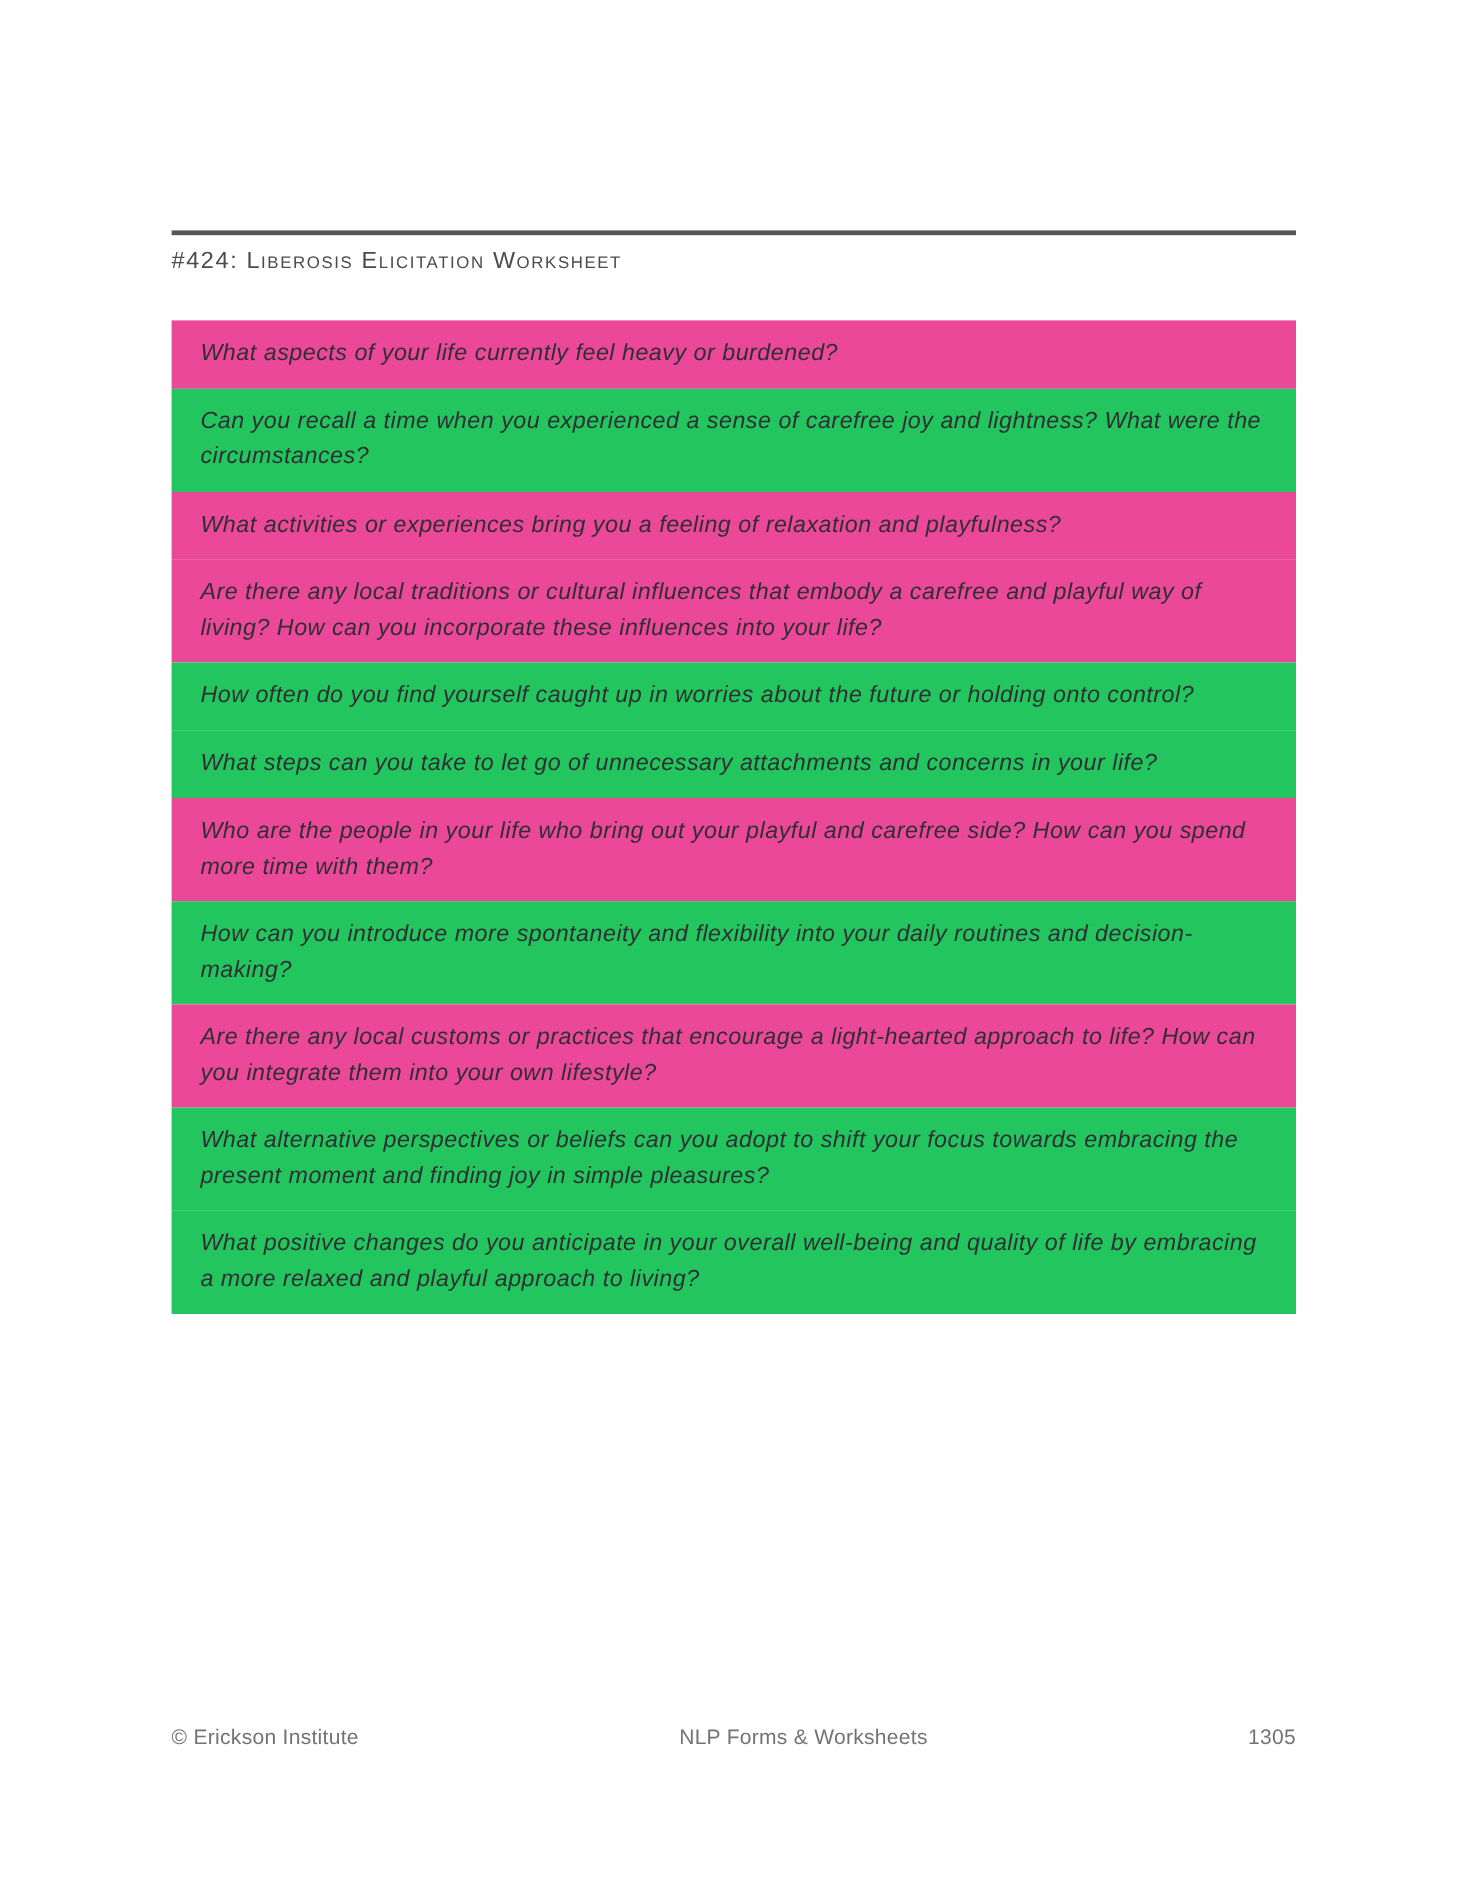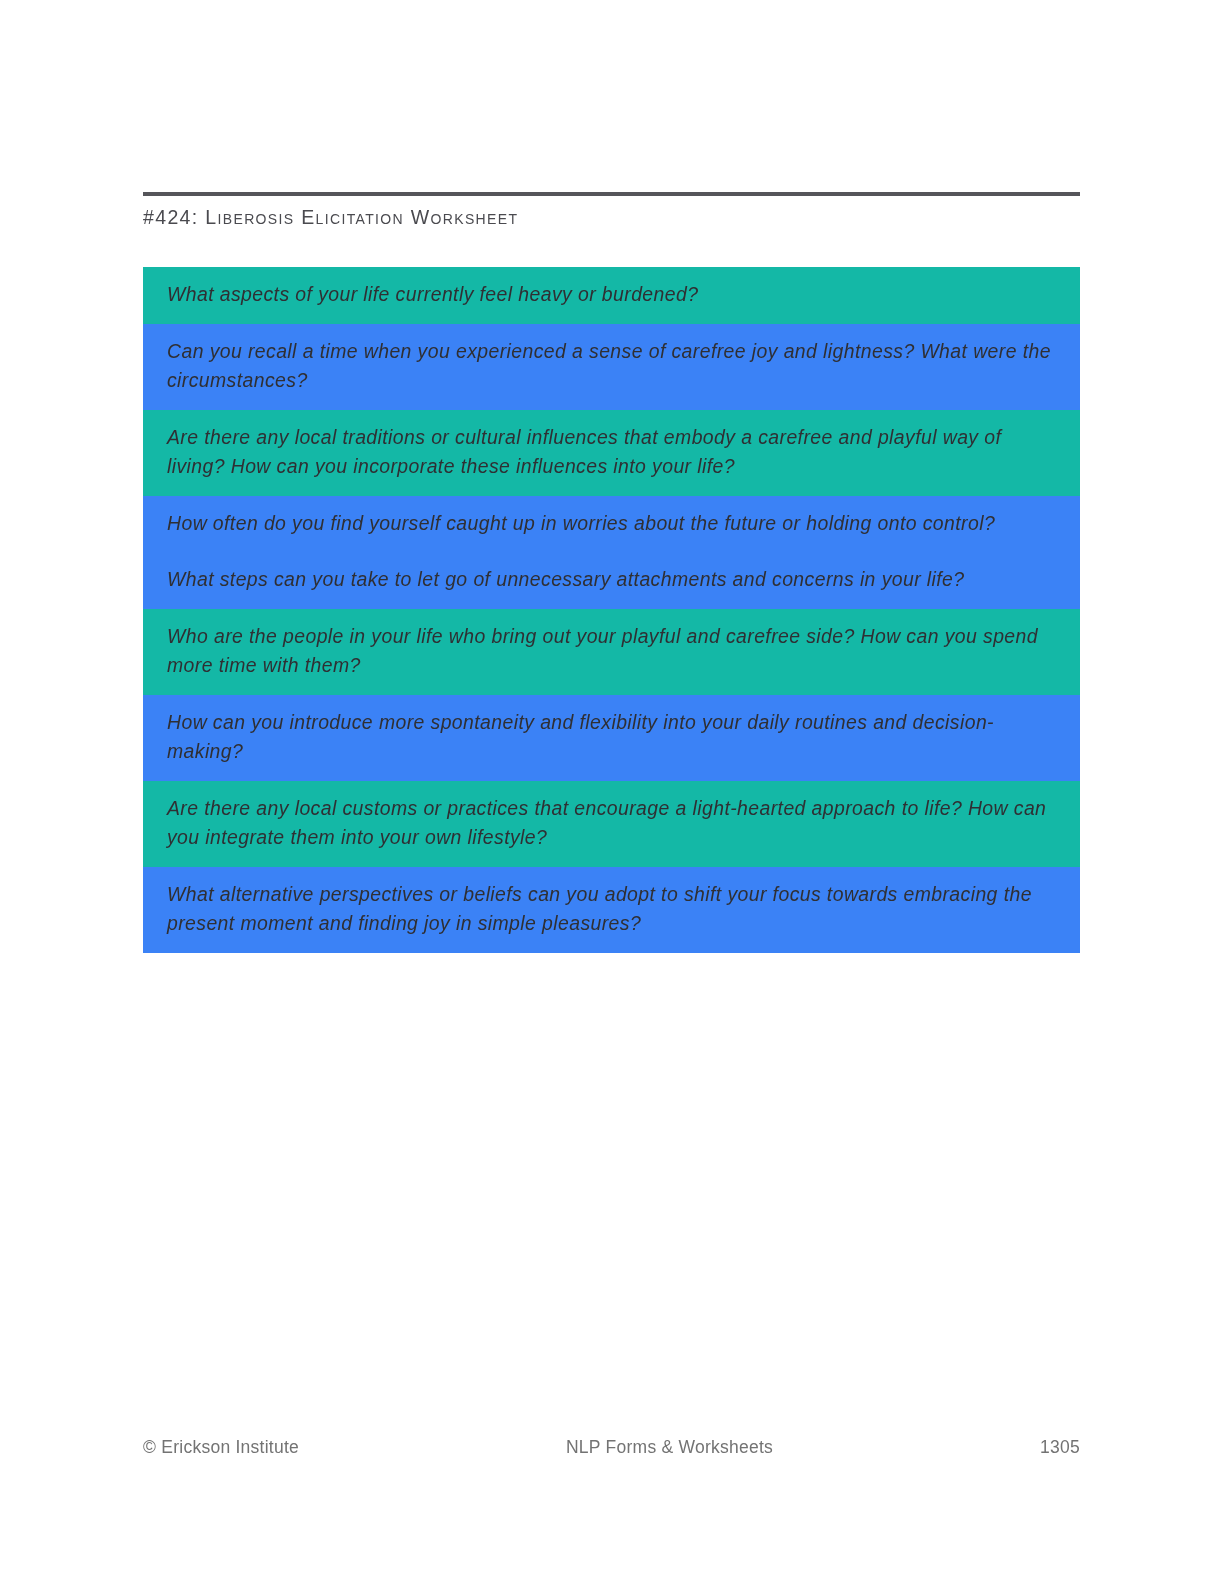--- a/index.html
+++ b/index.html
@@ -55,24 +55,24 @@
   .questions {
     position: absolute;
     left: 143px;
     top: 267px;
     width: 937px;
   }
   .q-row {
     box-sizing: border-box;
     width: 937px;
     padding: 13px 26px 14px 24px;
-    background: #14b8a6;
+    background: #ec4899;
   }
   .q-row.shaded {
-    background: #3b82f6;
+    background: #22c55e;
   }
   .q-text {
     font-family: "Liberation Sans", sans-serif;
     font-style: italic;
     font-size: 19.4px;
     font-weight: 400;
     line-height: 29.5px;
     letter-spacing: 0.42px;
     color: #2f2f33;
     margin: 0;
@@ -119,40 +119,46 @@
   </div>
 
   <div class="questions">
       <div class="q-row">
         <p class="q-text">What aspects of your life currently feel heavy or burdened?</p>
       </div>
       <div class="q-row shaded">
         <p class="q-text">Can you recall a time when you experienced a sense of carefree joy and lightness? What were the circumstances?</p>
       </div>
       <div class="q-row">
+        <p class="q-text">What activities or experiences bring you a feeling of relaxation and playfulness?</p>
+      </div>
+      <div class="q-row">
         <p class="q-text">Are there any local traditions or cultural influences that embody a carefree and playful way of living? How can you incorporate these influences into your life?</p>
       </div>
       <div class="q-row shaded">
         <p class="q-text">How often do you find yourself caught up in worries about the future or holding onto control?</p>
       </div>
       <div class="q-row shaded">
         <p class="q-text">What steps can you take to let go of unnecessary attachments and concerns in your life?</p>
       </div>
       <div class="q-row">
         <p class="q-text">Who are the people in your life who bring out your playful and carefree side? How can you spend more time with them?</p>
       </div>
       <div class="q-row shaded">
         <p class="q-text">How can you introduce more spontaneity and flexibility into your daily routines and decision-making?</p>
       </div>
       <div class="q-row">
         <p class="q-text">Are there any local customs or practices that encourage a light-hearted approach to life? How can you integrate them into your own lifestyle?</p>
       </div>
       <div class="q-row shaded">
         <p class="q-text">What alternative perspectives or beliefs can you adopt to shift your focus towards embracing the present moment and finding joy in simple pleasures?</p>
       </div>
+      <div class="q-row shaded">
+        <p class="q-text">What positive changes do you anticipate in your overall well-being and quality of life by embracing a more relaxed and playful approach to living?</p>
+      </div>
     </div>
 
   <div class="footer">
     <div class="footer-left">© Erickson Institute</div>
     <div class="footer-center">NLP Forms &amp; Worksheets</div>
     <div class="footer-right">1305</div>
   </div>
 
 </div>
 

